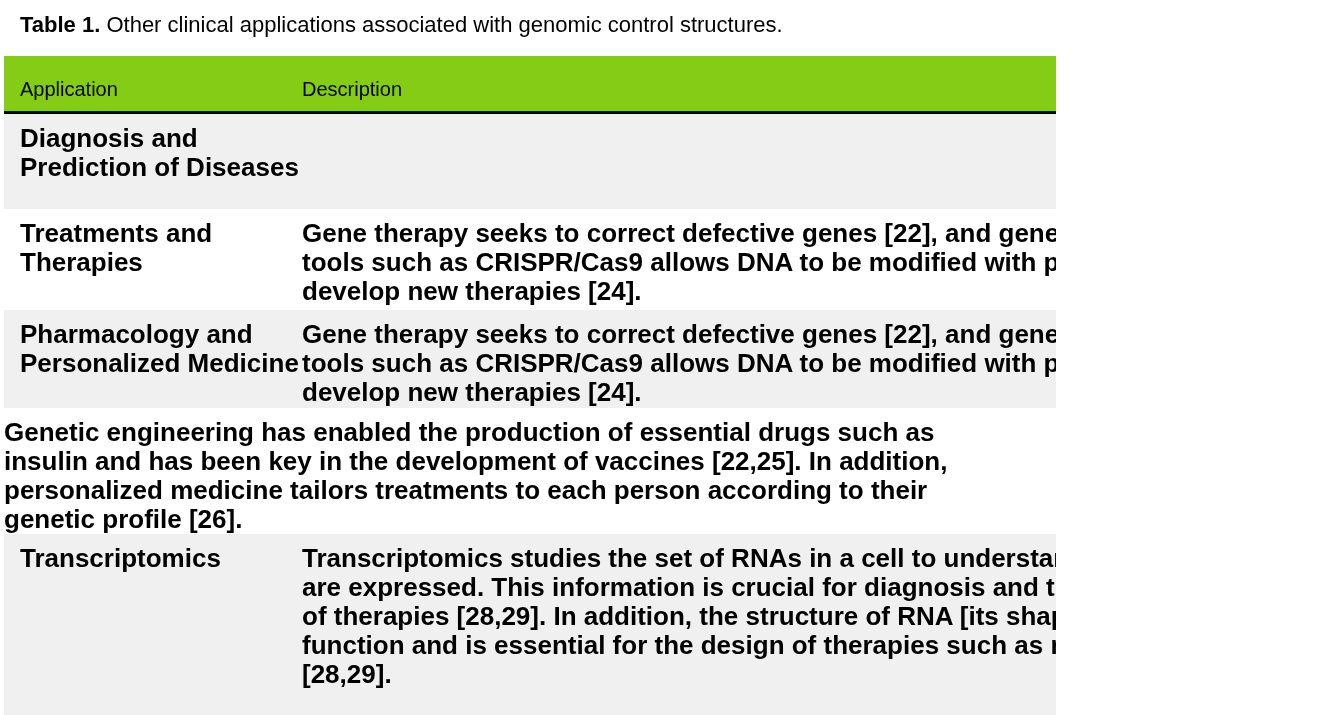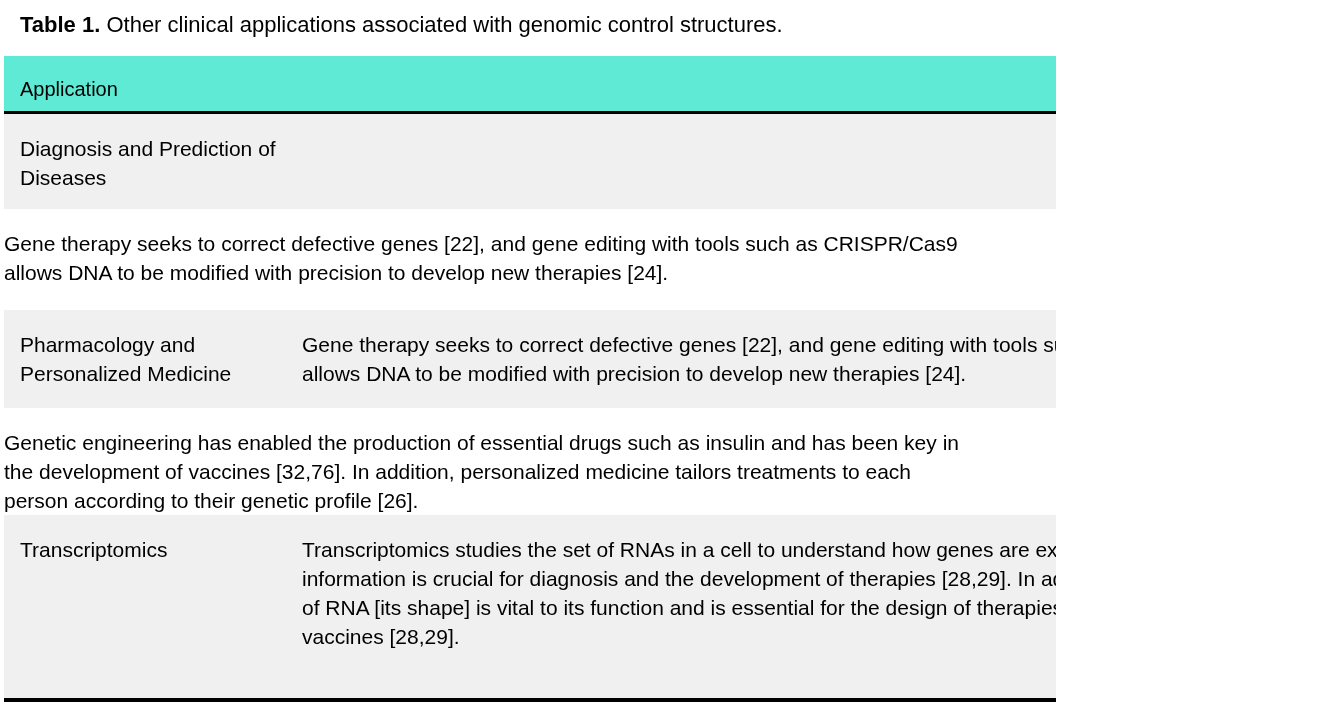--- a/index.html
+++ b/index.html
@@ -27,41 +27,42 @@
     left: 4px;
     top: 56px;
     width: 1303px;
   }
   .thead {
     display: flex;
     align-items: flex-end;
     padding: 22px 0 10px 0;
     font-size: 20px;
     border-bottom: 3px solid #000000;
-    background: #5eead4;
+    background: #84cc16;
   }
   .col-app {
     flex: 0 0 298px;
     padding-left: 16px;
     box-sizing: border-box;
   }
   .col-desc {
     flex: 1;
     padding-right: 24px;
     box-sizing: border-box;
   }
   .tbody { border-bottom: 4px solid #000000; }
   .trow {
     display: flex;
     align-items: flex-start;
-    font-size: 21px;
+    font-size: 26px;
     line-height: 29px;
-    padding-top: 20px;
+    padding-top: 10px;
     box-sizing: border-box;
     background: #ffffff;
+    font-weight: bold;
   }
   .trow.shaded { background: #f0f0f0; }
   .trow-1 { min-height: 95px; }
   .trow-2 { min-height: 101px; }
   .trow-3 { min-height: 98px; }
   .trow-4 { min-height: 102px; }
   .trow-5 { min-height: 183px; }
   .trow .col-desc { max-width: 985px; }
 </style>
 </head>
@@ -71,39 +72,41 @@
 
   <div class="caption">
     <span class="cap-label">Table 1.</span>
     <span class="cap-text">Other clinical applications associated with genomic control structures.</span>
   </div>
 
   <div class="table-wrap">
 
     <div class="thead">
       <div class="col-app">Application</div>
+      <div class="col-desc">Description</div>
     </div>
 
     <div class="tbody">
 
       <div class="trow trow-1 shaded">
         <div class="col-app">Diagnosis and Prediction of Diseases</div>
       </div>
 
       <div class="trow trow-2">
+        <div class="col-app">Treatments and Therapies</div>
         <div class="col-desc">Gene therapy seeks to correct defective genes [22], and gene editing with tools such as CRISPR/Cas9 allows DNA to be modified with precision to develop new therapies [24].</div>
       </div>
 
       <div class="trow trow-3 shaded">
         <div class="col-app">Pharmacology and Personalized Medicine</div>
         <div class="col-desc">Gene therapy seeks to correct defective genes [22], and gene editing with tools such as CRISPR/Cas9 allows DNA to be modified with precision to develop new therapies [24].</div>
       </div>
 
       <div class="trow trow-4">
-        <div class="col-desc">Genetic engineering has enabled the production of essential drugs such as insulin and has been key in the development of vaccines [32,76]. In addition, personalized medicine tailors treatments to each person according to their genetic profile [26].</div>
+        <div class="col-desc">Genetic engineering has enabled the production of essential drugs such as insulin and has been key in the development of vaccines [22,25]. In addition, personalized medicine tailors treatments to each person according to their genetic profile [26].</div>
       </div>
 
       <div class="trow trow-5 shaded">
         <div class="col-app">Transcriptomics</div>
         <div class="col-desc">Transcriptomics studies the set of RNAs in a cell to understand how genes are expressed. This information is crucial for diagnosis and the development of therapies [28,29]. In addition, the structure of RNA [its shape] is vital to its function and is essential for the design of therapies such as mRNA vaccines [28,29].</div>
       </div>
 
     </div>
   </div>
 </div>

